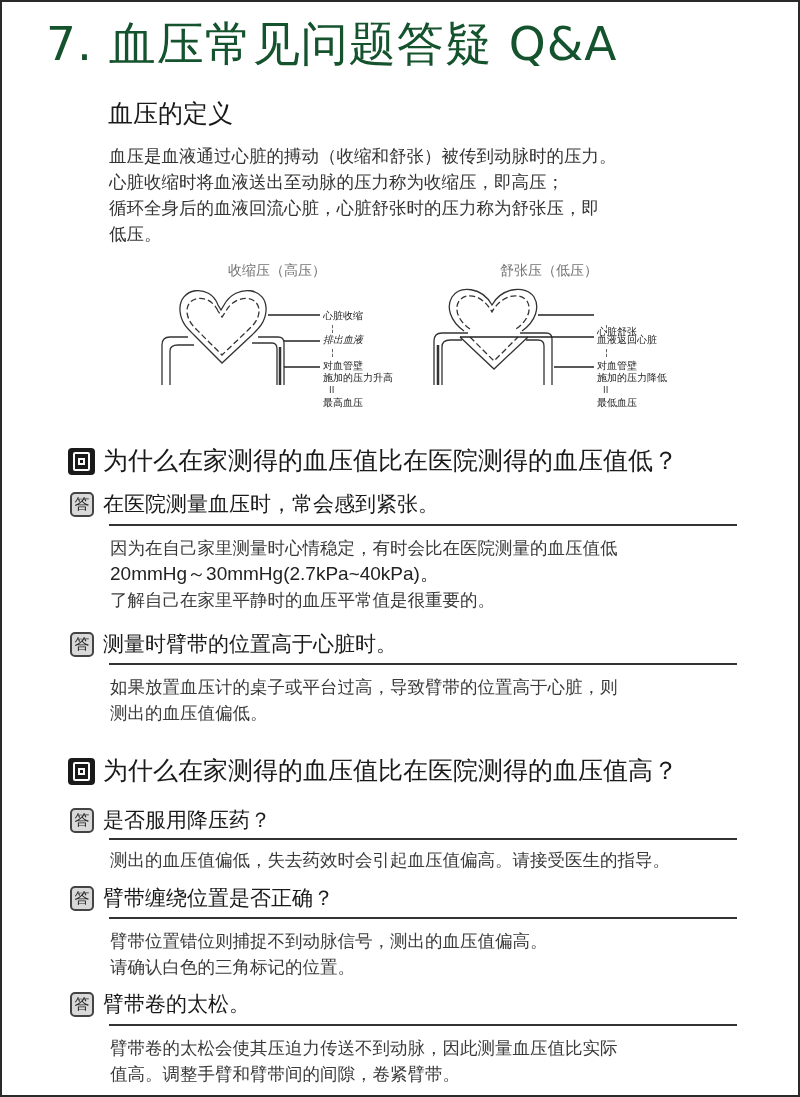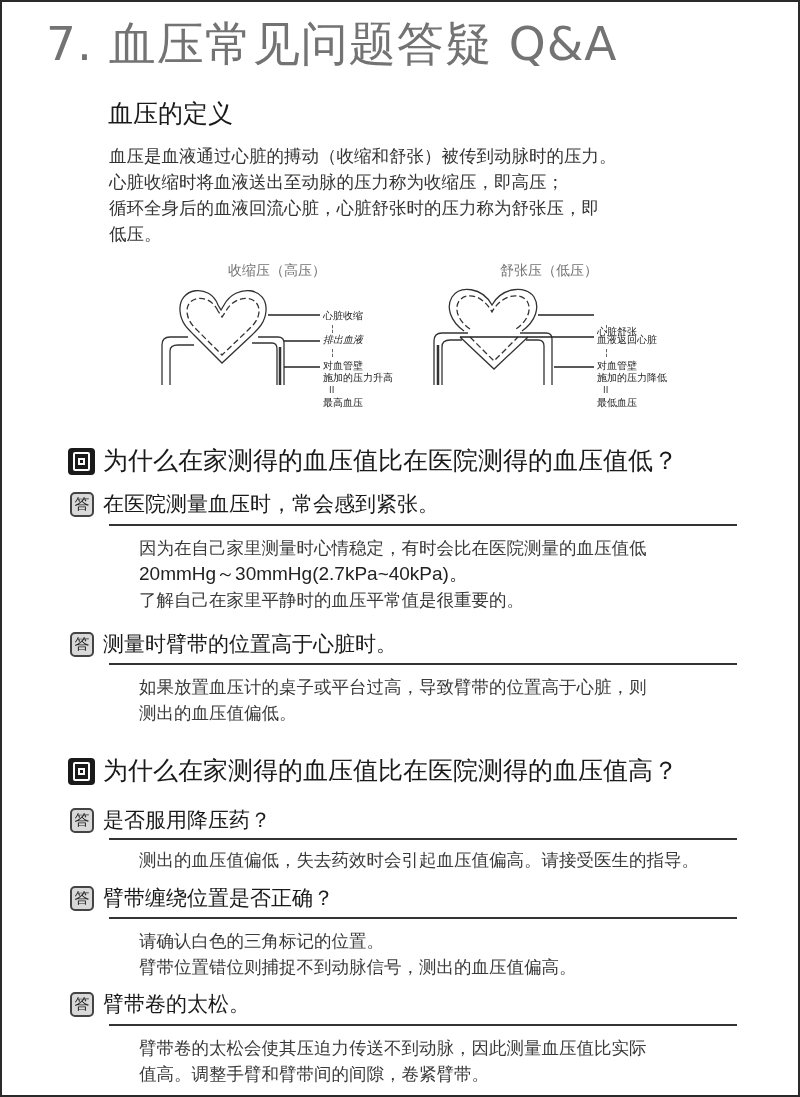--- a/index.html
+++ b/index.html
@@ -1,35 +1,35 @@
 <!DOCTYPE html>
 <html><head>
   <meta charset="utf-8">
   <style>
     html, body { margin: 0; padding: 0; background: #ffffff; }
     body { width: 800px; height: 1097px; position: relative; overflow: hidden; font-family: "DejaVu Sans", sans-serif; color: #1a1a1a; }
     .frame { position: absolute; left: 0; top: 0; width: 796px; height: 1093px; border: 2px solid #2a2a2a; border-top-width: 2px; }
-    .title { position: absolute; left: 46px; top: 14px; font-family: "DejaVu Sans", sans-serif; font-size: 47px; font-weight: normal; letter-spacing: 1px; color: #737373; white-space: nowrap; line-height: 60px; }
+    .title { position: absolute; left: 46px; top: 14px; font-family: "DejaVu Sans", sans-serif; font-size: 47px; font-weight: normal; letter-spacing: 1px; color: #14532d; white-space: nowrap; line-height: 60px; }
     .subtitle { position: absolute; left: 108px; top: 97px; font-size: 25px; color: #1a1a1a; line-height: 34px; }
     .def { position: absolute; left: 109px; top: 143px; font-family: "DejaVu Serif", serif; font-size: 17.5px; line-height: 26px; color: #333; }
     .def div { white-space: nowrap; }
     .diag-title { position: absolute; font-size: 14px; color: #737373; white-space: nowrap; }
     .diag-label { position: absolute; font-size: 10px; color: #222; white-space: nowrap; line-height: 12px; }
     .diag-sep { position: absolute; font-size: 9px; color: #333; line-height: 9px; }
 
     .q { position: absolute; left: 68px; font-size: 25px; color: #1a1a1a; white-space: nowrap; line-height: 32px; display: flex; align-items: center; }
     .q-icon { display: inline-block; width: 27px; height: 27px; background: #1a1a1a; border-radius: 4px; margin-right: 8px; position: relative; box-sizing: border-box; }
     .q-icon .inner { position: absolute; left: 5px; top: 4px; width: 17px; height: 19px; border: 2px solid #fff; border-radius: 2px; box-sizing: border-box; }
     .q-icon .inner2 { position: absolute; left: 10px; top: 10px; width: 7px; height: 7px; border: 2px solid #fff; box-sizing: border-box; }
 
     .a { position: absolute; left: 70px; font-size: 21px; color: #1a1a1a; white-space: nowrap; line-height: 28px; display: flex; align-items: center; }
     .a-icon { display: inline-block; width: 24px; height: 25px; border: 2px solid #444; background: #d9d9d9; border-radius: 5px; margin-right: 9px; box-sizing: border-box; position: relative; font-size: 15px; line-height: 21px; text-align: center; color: #222; }
     .rule { position: absolute; left: 109px; height: 2px; background: #333; }
     .body { position: absolute; left: 110px; font-family: "DejaVu Serif", serif; font-size: 17.5px; line-height: 26px; color: #3a3a3a; }
-    .body div { white-space: nowrap; margin-left: 29px; }
+    .body div { white-space: nowrap; }
     .body .sans { font-family: "Liberation Sans", sans-serif; font-size: 19px; color: #222; }
   </style>
 </head>
 <body>
 
 <div class="frame"></div>
 
 <div class="title">7. 血压常见问题答疑 Q&amp;A</div>
 <div class="subtitle">血压的定义</div>
 
@@ -149,22 +149,22 @@
 <div class="body" style="top:847px;">
   <div>测出的血压值偏低，失去药效时会引起血压值偏高。请接受医生的指导。</div>
 </div>
 
 <div class="a" style="top:884px;">
   <span class="a-icon">答</span>
   <span>臂带缠绕位置是否正确？</span>
 </div>
 <div class="rule" style="top:917px; width:628px;"></div>
 <div class="body" style="top:928px;">
+  <div>臂带位置错位则捕捉不到动脉信号，测出的血压值偏高。</div>
   <div>请确认白色的三角标记的位置。</div>
-  <div>臂带位置错位则捕捉不到动脉信号，测出的血压值偏高。</div>
 </div>
 
 <div class="a" style="top:990px;">
   <span class="a-icon">答</span>
   <span>臂带卷的太松。</span>
 </div>
 <div class="rule" style="top:1024px; width:628px;"></div>
 <div class="body" style="top:1035px;">
   <div>臂带卷的太松会使其压迫力传送不到动脉，因此测量血压值比实际</div>
   <div>值高。调整手臂和臂带间的间隙，卷紧臂带。</div>

